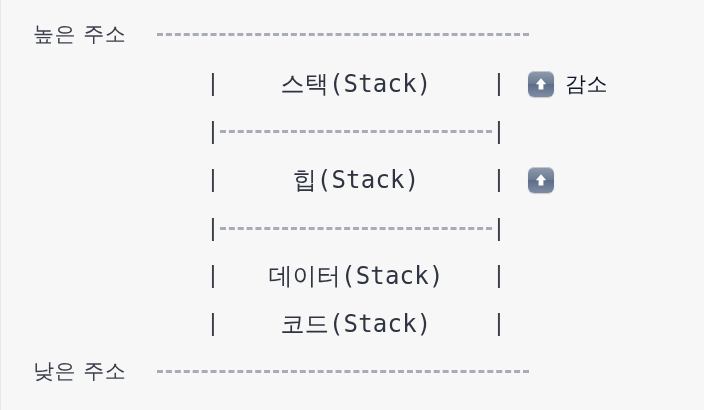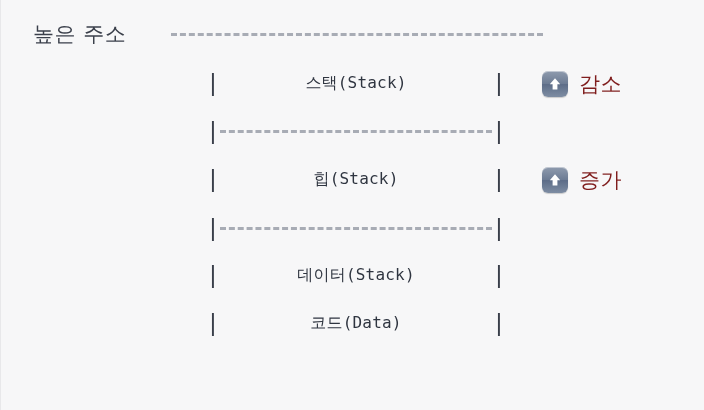--- a/index.html
+++ b/index.html
@@ -25,21 +25,20 @@
 
   
   .diagram-row {
     position: absolute;
     left: 0;
     right: 15px;
     height: 47px;
     display: flex;
     align-items: center;
     white-space: pre;
-    gap: 14px;
   }
 
   
   .addr-label {
     width: 150px;
     text-align: left;
     padding-left: 32px;
     box-sizing: border-box;
     font-family: "DejaVu Sans", "Liberation Sans", sans-serif;
     font-size: 21px;
@@ -71,21 +70,21 @@
     line-height: 1;
     width: 14px;
     text-align: center;
     flex: 0 0 auto;
   }
 
   .cell-text {
     width: 272px;
     text-align: center;
     font-family: "DejaVu Sans Mono", "Liberation Mono", monospace;
-    font-size: 16px;
+    font-size: 24px;
     color: #2f3540;
     flex: 0 0 auto;
     letter-spacing: 0.2px;
   }
 
   
   .inner-rule {
     width: 272px;
     height: 0;
     border-top: 3px dashed #a8acb5;
@@ -113,21 +112,21 @@
     flex: 0 0 auto;
   }
 
   .arrow-badge svg {
     display: block;
   }
 
   .annotation-label {
     font-family: "DejaVu Sans", "Liberation Sans", sans-serif;
     font-size: 21px;
-    color: #7f1d1d;
+    color: #0f172a;
     margin-left: 11px;
     letter-spacing: 0.5px;
   }
 </style>
 </head>
 <body>
 
 <div id="memory-layout-figure">
 
   <div class="diagram-row" style="top:10px;">
@@ -164,21 +163,20 @@
       <span class="pipe">|</span>
       <span class="cell-text">힙(Stack)</span>
       <span class="pipe">|</span>
     </div>
     <div class="annotation">
       <span class="arrow-badge">
         <svg width="16" height="16" viewBox="0 0 16 16" aria-hidden="true">
           <path d="M8 2.2 L13.2 8.2 H10.4 V13.6 H5.6 V8.2 H2.8 Z" fill="#ffffff"></path>
         </svg>
       </span>
-      <span class="annotation-label">증가</span>
     </div>
   </div>
 
   <div class="diagram-row" style="top:205px;">
     <div class="box-row">
       <span class="pipe">|</span>
       <span class="inner-rule"></span>
       <span class="pipe">|</span>
     </div>
   </div>
@@ -187,19 +185,23 @@
     <div class="box-row">
       <span class="pipe">|</span>
       <span class="cell-text">데이터(Stack)</span>
       <span class="pipe">|</span>
     </div>
   </div>
 
   <div class="diagram-row" style="top:300px;">
     <div class="box-row">
       <span class="pipe">|</span>
-      <span class="cell-text">코드(Data)</span>
-      <span class="pipe">|</span>
-    </div>
-  </div>
-
+      <span class="cell-text">코드(Stack)</span>
+      <span class="pipe">|</span>
+    </div>
+  </div>
+
+  <div class="diagram-row" style="top:347px;">
+    <div class="addr-label">낮은 주소</div>
+    <div class="outer-rule"></div>
+  </div>
 
 </div>
 
 </body></html>

